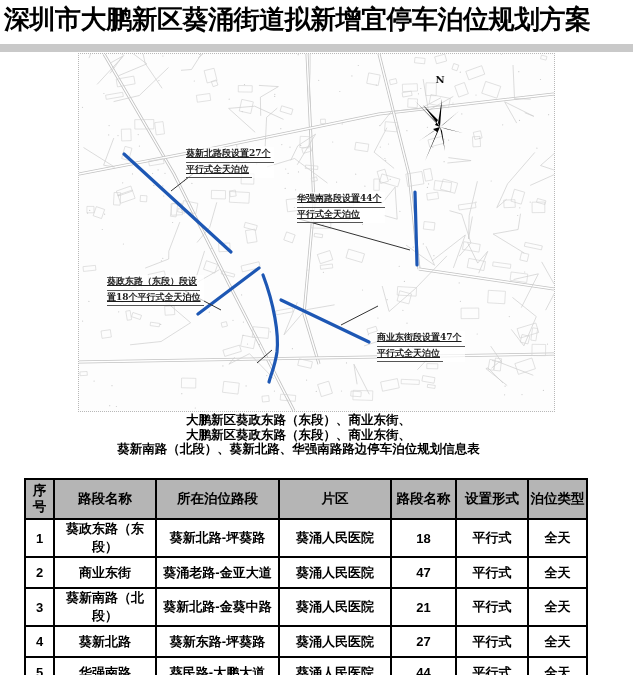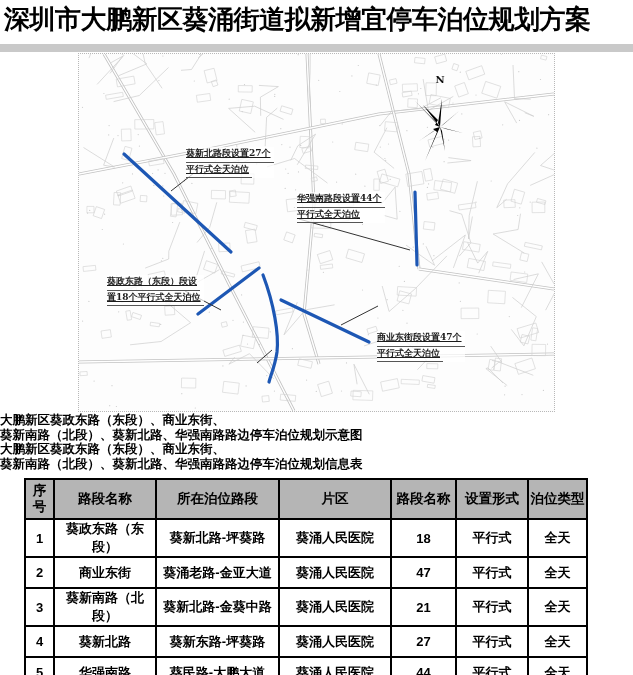--- a/index.html
+++ b/index.html
@@ -23,21 +23,21 @@
     position:absolute; font-family:"DejaVu Serif", serif; font-weight:bold;
     font-size:9px; color:#1c1c1c; line-height:1.5; background:rgba(255,255,255,0.72);
     white-space:nowrap;
   }
   .anno span { display:block; border-bottom:1px solid #555; padding:0 3px 1px 0; width:fit-content;text-decoration:underline; }
   .compass {
     position:absolute; left:330px; top:20px; width:62px; height:100px; text-align:center;
   }
   .compass .n-label { font-family:"DejaVu Serif", serif; font-size:10px; font-weight:bold; color:#111; }
   .caption {
-    position:absolute; left:0; top:413px; width:597px; text-align:left;
+    position:absolute; left:0; top:413px; width:597px; text-align:center;
     font-size:12.5px; font-weight:bold; line-height:14.5px;
   }
   .table-wrap { position:absolute; left:24px; top:478px; }
   table.info { border-collapse:collapse; table-layout:fixed; width:562px; }
   table.info th, table.info td {
     border:2px solid #000; text-align:center; vertical-align:middle;
     font-weight:bold; padding:0 1px; overflow:hidden;
   }
   table.info th {
     background:#b5b5b5; font-size:13.5px; height:38px; line-height:1.15;
@@ -448,21 +448,20 @@
     <span>置18个平行式全天泊位</span>
   </div>
   <div class="anno" style="left:298px; top:241px;margin-top:36px;">
     <span>商业东街段设置47个</span>
     <span>平行式全天泊位</span>
   </div>
 </div>
 
 <div class="caption">
   <div>大鹏新区葵政东路（东段）、商业东街、</div>
-  <div>葵新南路（北段）、葵新北路、华强南路路边停车泊位规划示意图</div>
   <div>大鹏新区葵政东路（东段）、商业东街、</div>
   <div>葵新南路（北段）、葵新北路、华强南路路边停车泊位规划信息表</div>
 </div>
 
 <div class="table-wrap">
   <table class="info">
     <colgroup>
       <col style="width:29px">
         <col style="width:102px">
         <col style="width:123px">

